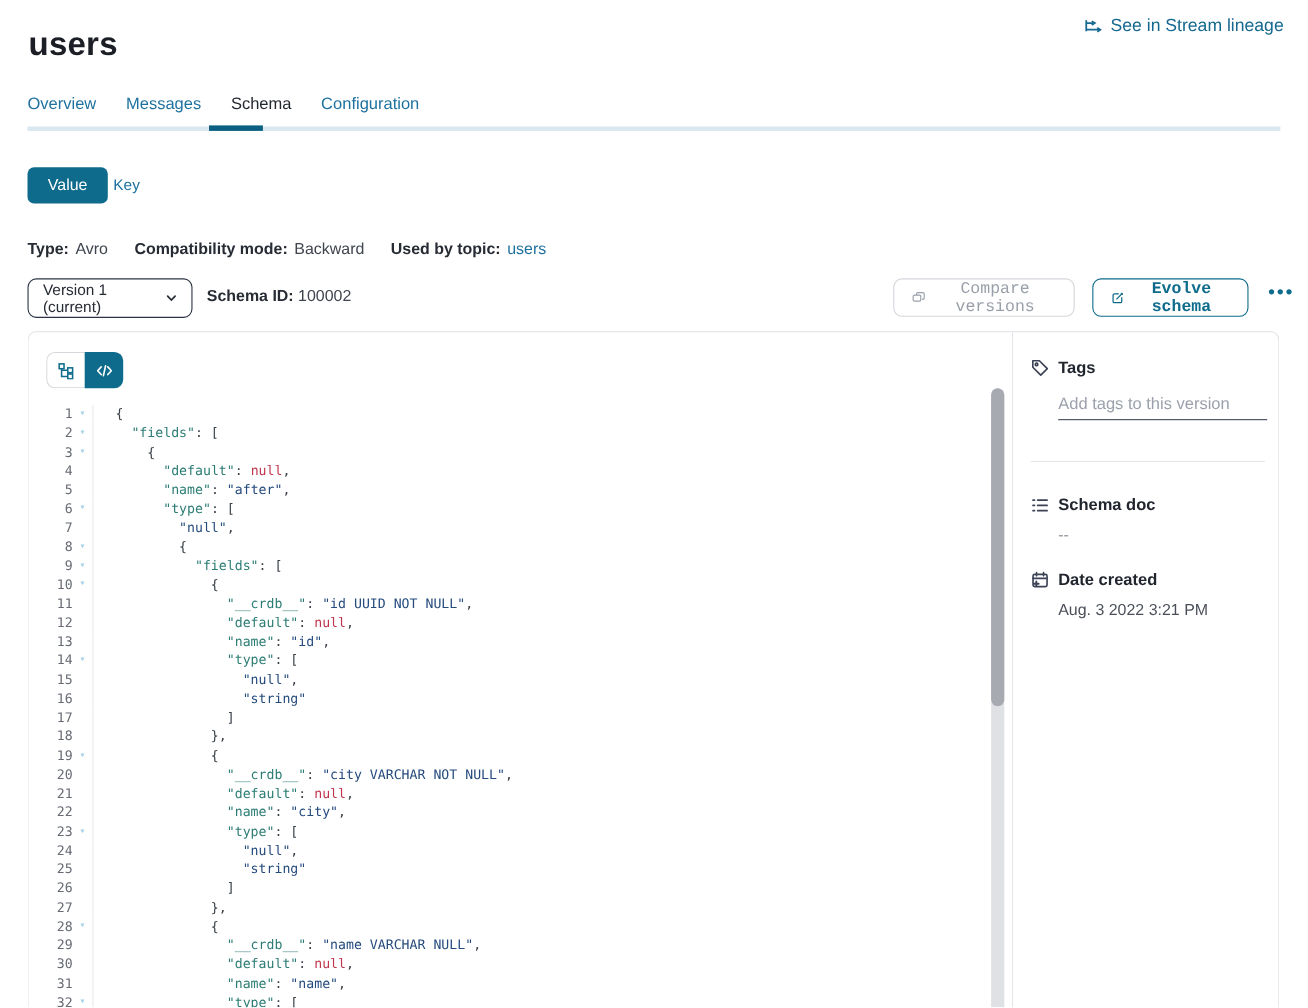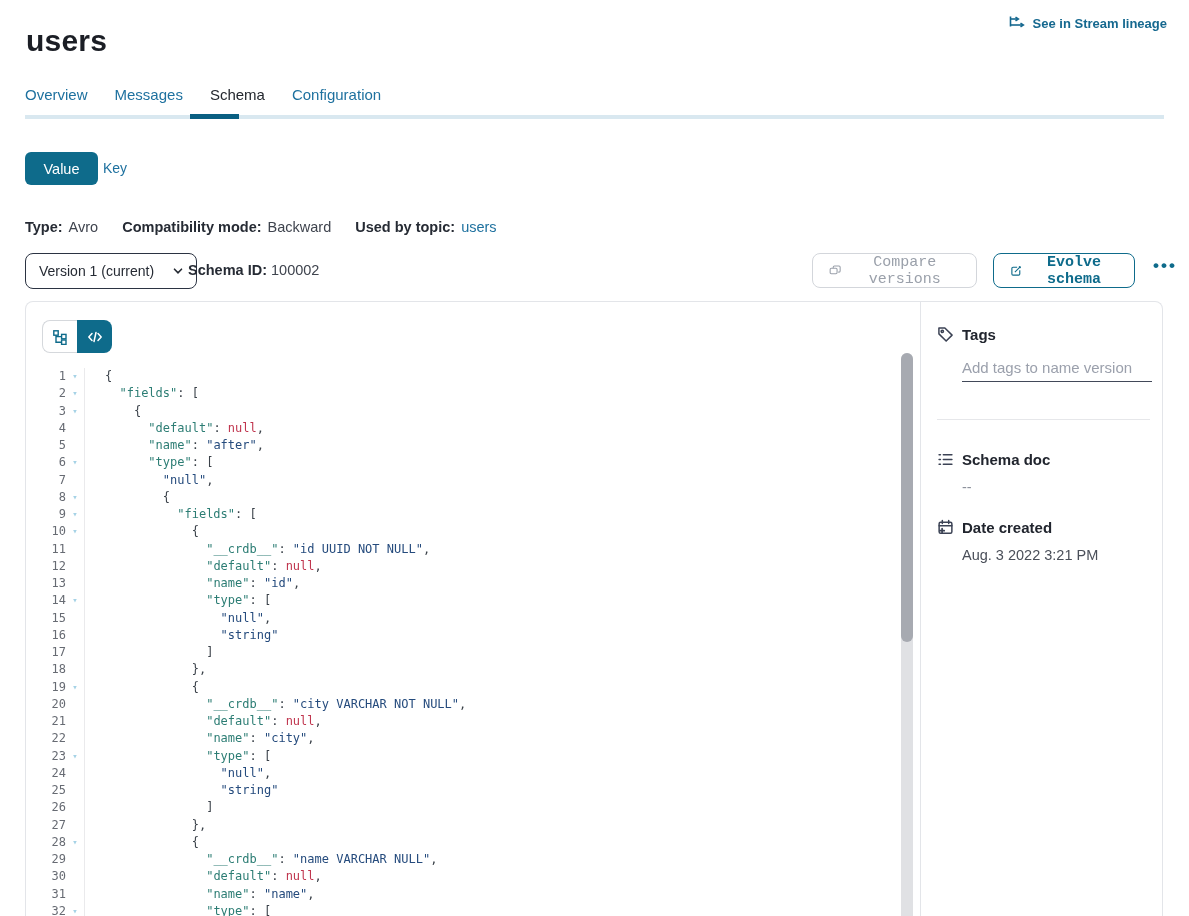--- a/index.html
+++ b/index.html
@@ -4,21 +4,21 @@
 <style>
   * { box-sizing: border-box; }
   html,body { margin:0; padding:0; }
   body {
     width:1189px; height:916px; overflow:hidden; position:relative;
     background:#ffffff; color:#21242d;
     font-family:"Liberation Sans", sans-serif;
   }
   .page-title { position:absolute; left:26px; top:4px; font-size:30px; font-weight:700; color:#1b1e25; letter-spacing:.2px; }
   .lineage-link { position:absolute; top:15px; right:22px; display:flex; align-items:flex-end; gap:7px;
-    color:#15688f; font-size:13px; font-weight:700; cursor:pointer; }
+    color:#15688f; font-size:16px; font-weight:400; cursor:pointer; }
   .lineage-link svg { display:block; }
 
   
   .tabs { position:absolute; left:25px; top:86px; display:flex; gap:27px; font-size:15px; }
   .tab { color:#1e719f; cursor:pointer; padding-bottom:6px; }
   .tab.active { color:#24282f; font-weight:500; }
   .tab-rule { position:absolute; left:25px; top:115px; width:1139px; height:4px; background:#d9e8f0; }
   .tab-rule-active { position:absolute; left:165px; top:-1px; width:49px; height:5px; background:#0a5f82; }
 
   
@@ -26,21 +26,21 @@
     border:none; border-radius:6px; font-size:14.5px; font-family:inherit; cursor:pointer; }
   .key-link { position:absolute; left:103px; top:160px; font-size:14px; color:#1e719f; cursor:pointer; }
 
   
   .meta { position:absolute; left:25px; top:219px; font-size:14.5px; color:#3f444e; display:flex; gap:24px; }
   .meta b { color:#262b34; font-weight:700; }
   .meta .grp { display:flex; gap:6px;align-items:flex-end; }
   .meta .link { color:#1e719f; cursor:pointer; }
 
   
-  .version-select { position:absolute; left:25px; top:253px; width:172px; height:36px; border:1.5px solid #2b3342;
+  .version-select { position:absolute; left:25px; top:253px; width:150px; height:36px; border:1.5px solid #2b3342;
     border-radius:8px; display:flex; align-items:center; justify-content:space-between; padding:0 12px 0 13px;
     font-size:14px; color:#262b34; cursor:pointer; background:#fff; }
   .schema-id { position:absolute; left:188px; top:262px; font-size:14.5px; color:#3f444e; }
   .schema-id b { color:#262b34; }
   .btn { position:absolute; height:35px; border-radius:8px; background:#fff; display:flex; align-items:center; gap:8px;
     font-size:15px; font-family:Liberation Mono, monospace; cursor:pointer; padding:0 16px; }
   .btn-compare { left:812px; top:253px; width:165px; border:1px solid #d3d6db; color:#9aa0aa; cursor:default; }
   .btn-evolve { left:993px; top:253px; width:142px; border:1px solid #0e6b8b; color:#0e6b8b; font-weight:600; }
   .more-dots { position:absolute; left:1147px; top:255px; color:#0e6b8b; font-size:17px; font-weight:700;
     letter-spacing:2px; cursor:pointer; background:none; border:none; font-family:inherit; }
@@ -345,21 +345,21 @@
   <aside class="sidebar">
 
     <section class="side-sec" style="top:24px;">
       <div class="sec-head">
         <svg width="17" height="17" viewBox="0 0 16 16" fill="none" stroke="currentColor" stroke-width="1.4" stroke-linejoin="round">
           <path d="M1.8 1.8 h5.6 l6.8 6.8 -5.6 5.6 -6.8 -6.8 z"></path>
           <circle cx="5" cy="5" r="1.1"></circle>
         </svg>
         <span>Tags</span>
       </div>
-      <div class="tags-input">Add tags to name version</div>
+      <div class="tags-input">Add tags to this version</div>
     </section>
 
     <div class="side-divider"></div>
 
     <section class="side-sec" style="top:149px;">
       <div class="sec-head">
         <svg width="17" height="17" viewBox="0 0 16 16" fill="none" stroke="currentColor" stroke-width="1.5" stroke-linecap="round">
           <path d="M2 3.5 h1.2 M6 3.5 h8 M2 8 h1.2 M6 8 h8 M2 12.5 h1.2 M6 12.5 h8"></path>
         </svg>
         <span>Schema doc</span>

